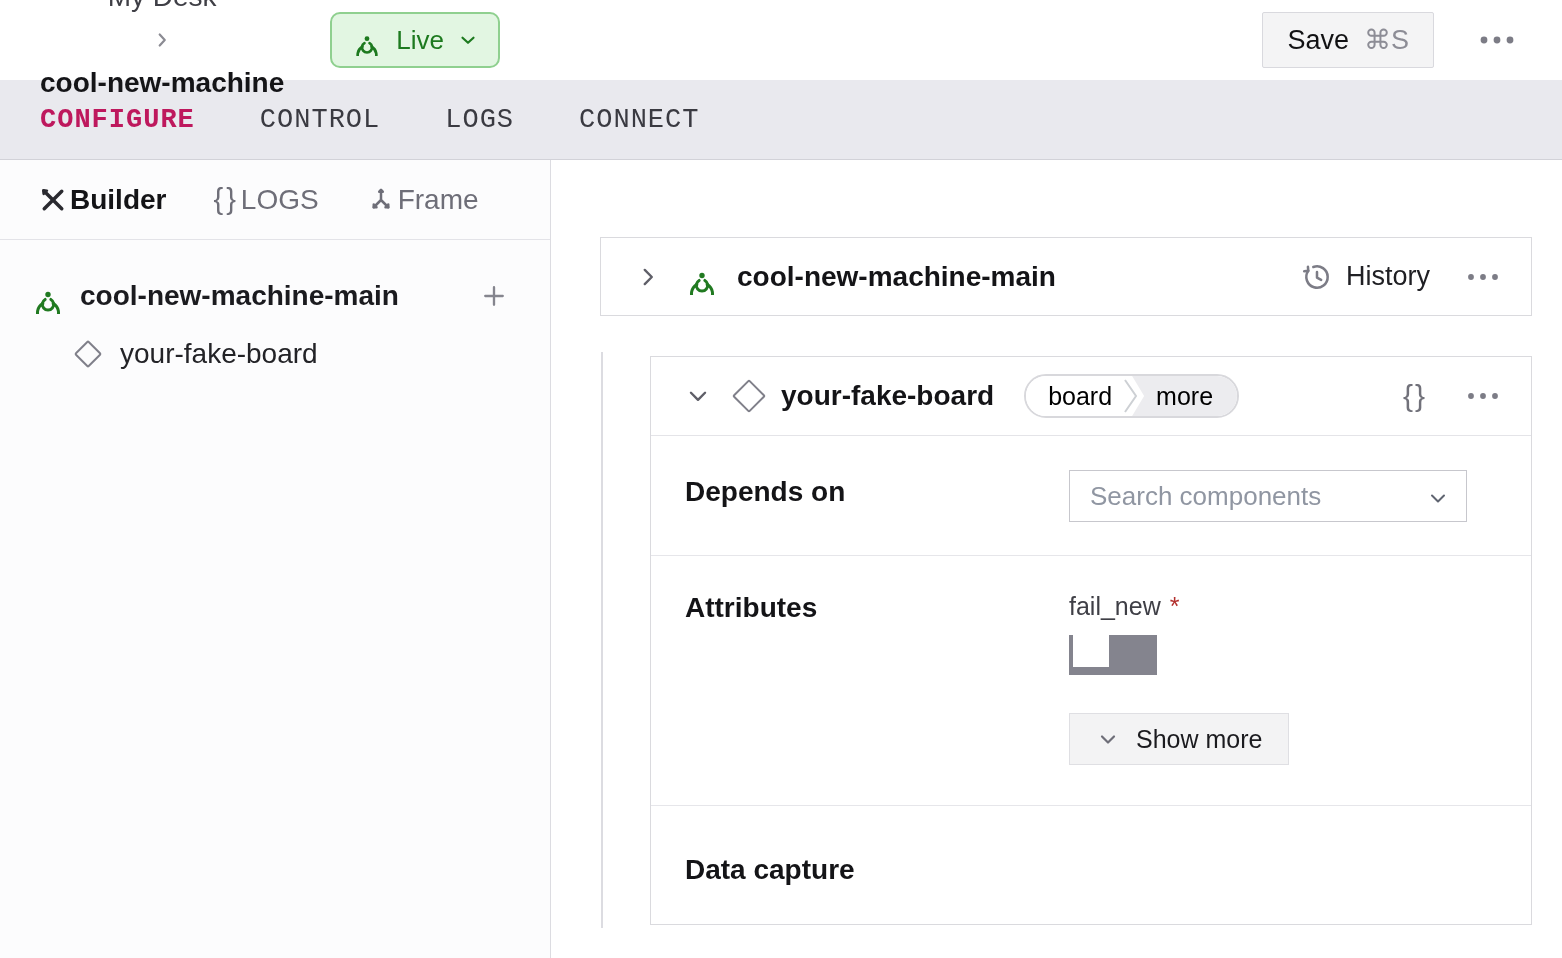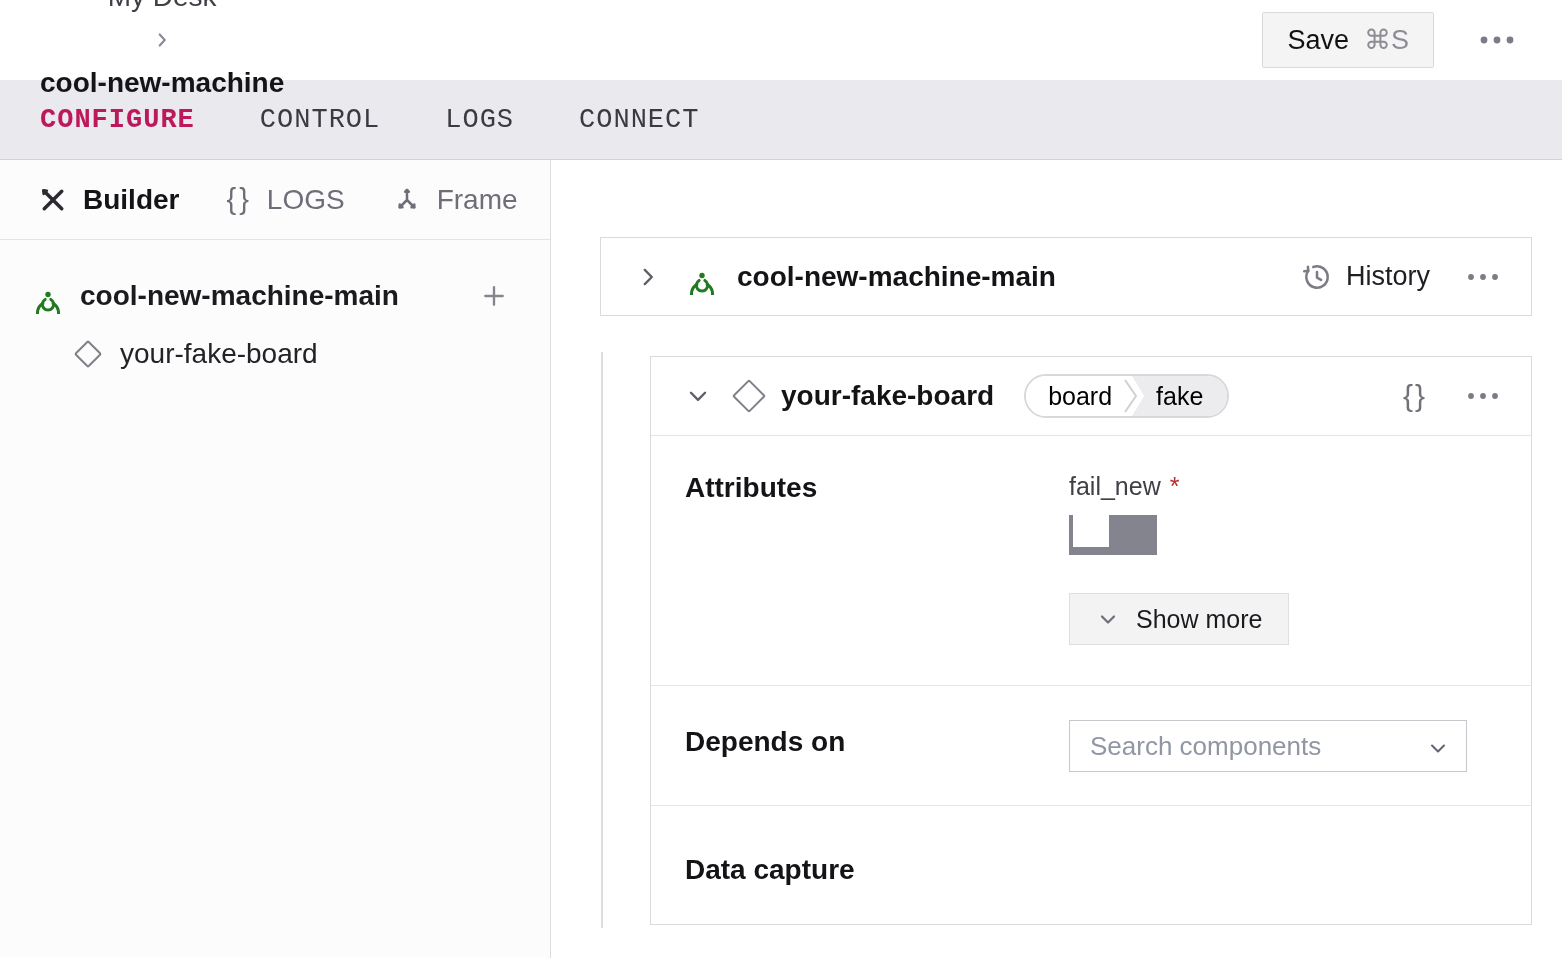--- a/index.html
+++ b/index.html
@@ -38,21 +38,21 @@
   .navtab { cursor:pointer; letter-spacing:1px; }
   .navtab.active { font-weight:bold; color:#be185d; }
 
   
   .content { display:flex; height:798px; }
   .sidebar { width:551px; background:#fcfcfd; border-right:1px solid #dcdce1; }
   .view-tabs {
     height:80px; border-bottom:1px solid #e3e3e8; display:flex; align-items:center;
     gap:47px; padding:0 38px; font-size:28px; color:#6e6e78;
   }
-  .view-tab { display:flex; align-items:center; gap:15px; cursor:pointer; }
+  .view-tab { display:flex; align-items:center; gap:2px; cursor:pointer; }
   .view-tab.active { color:#141417; font-weight:bold; }
   .braces-glyph { font-size:29px; letter-spacing:3px; color:#6e6e78; }
 
   .tree { padding:30px 0 0 30px; }
   .tree-part-row { display:flex; align-items:center; gap:14px; height:52px; font-size:28px; font-weight:bold; cursor:pointer; }
   .tree-add { margin-left:auto; margin-right:36px; }
   .tree-child-row { display:flex; align-items:center; gap:18px; height:52px; margin:6px 0 0 44px; font-size:28px; color:#232327; cursor:pointer; }
   .diamond { width:20px; height:20px; border:2px solid #80808a; border-radius:2px; transform:rotate(45deg); margin:0 4px; }
 
   
@@ -125,20 +125,31 @@
   <nav class="breadcrumb">
     <span class="crumb-root">My Desk</span>
     <span>
       <svg width="22" height="22" viewBox="0 0 24 24" fill="none" stroke="#8b8b93" stroke-width="2.4" stroke-linecap="round" stroke-linejoin="round">
           <polyline points="9.5,6 15,12 9.5,18"></polyline>
         </svg>
     </span>
     <span class="crumb-current">cool-new-machine</span>
   </nav>
 
+  <div class="live-badge">
+    <svg width="32" height="32" viewBox="0 0 24 24" fill="none" stroke="#1d7a1f" stroke-width="2" stroke-linecap="round">
+      <path d="M8.5 17.06 A7 7 0 1 0 15.5 17.06"></path>
+      <path d="M10.1 14.29 A3.8 3.8 0 1 0 13.9 14.29"></path>
+      <circle cx="12" cy="11" r="1.8" fill="#1d7a1f" stroke="none"></circle>
+    </svg>
+    <span>Live</span>
+    <svg width="22" height="22" viewBox="0 0 24 24" fill="none" stroke="#1d7a1f" stroke-width="2.4" stroke-linecap="round" stroke-linejoin="round">
+        <polyline points="6,9.5 12,15 18,9.5"></polyline>
+      </svg>
+  </div>
 
   <div class="topbar-right">
     <button class="save-btn">
       <span>Save</span>
       <span class="save-shortcut">⌘S</span>
     </button>
     <button class="icon-btn">
       <svg width="38" height="10" viewBox="0 0 38 10">
           <g fill="#7c7c86">
             <circle cx="6" cy="5" r="3.4"></circle>
@@ -246,34 +257,46 @@
               <polyline points="5.5,9 12,15.5 18.5,9"></polyline>
             </svg>
         </button>
         <span class="diamond" style="width:24px;height:24px;"></span>
         <span class="card-title">your-fake-board</span>
         <span class="type-badge">
           <span class="badge-left">board</span>
           <svg class="badge-divider" width="18" height="40" viewBox="0 0 18 40" fill="none" stroke="#cdd0d4" stroke-width="2">
               <polyline points="3,4 14,20 3,36"></polyline>
             </svg>
-          <span class="badge-right">fake</span>
+          <span class="badge-right">more</span>
         </span>
         <span class="comp-header-right">
           <button class="comp-braces">{}</button>
           <button class="icon-btn">
             <svg width="32" height="8" viewBox="0 0 32 8">
                 <g fill="#7c7c86">
                   <circle cx="4" cy="4" r="2.9"></circle>
                   <circle cx="16" cy="4" r="2.9"></circle>
                   <circle cx="28" cy="4" r="2.9"></circle>
                 </g>
               </svg>
           </button>
         </span>
+      </div>
+
+      <div class="comp-section depends-section">
+        <div class="section-label">Depends on</div>
+        <div class="section-content">
+          <div class="select-box">
+            <input type="text" value="" placeholder="Search components" style="">
+            <svg class="select-chevron" width="24" height="24" viewBox="0 0 24 24" fill="none" stroke="#5f6470" stroke-width="2" stroke-linecap="round" stroke-linejoin="round">
+                <polyline points="6,9.5 12,15.5 18,9.5"></polyline>
+              </svg>
+          </div>
+        </div>
       </div>
 
       <div class="comp-section">
         <div class="section-label">Attributes</div>
         <div class="section-content">
           <div class="attr-name">
             <span>fail_new</span>
             <span class="required-mark">*</span>
           </div>
           <div class="toggle">
@@ -281,30 +304,18 @@
           </div>
           <button class="gray-btn show-more-btn">
             <svg width="24" height="24" viewBox="0 0 24 24" fill="none" stroke="#6e6e78" stroke-width="2.2" stroke-linecap="round" stroke-linejoin="round">
                 <polyline points="6,9.5 12,15.5 18,9.5"></polyline>
               </svg>
             <span>Show more</span>
           </button>
         </div>
       </div>
 
-      <div class="comp-section depends-section">
-        <div class="section-label">Depends on</div>
-        <div class="section-content">
-          <div class="select-box">
-            <input type="text" value="" placeholder="Search components" style="">
-            <svg class="select-chevron" width="24" height="24" viewBox="0 0 24 24" fill="none" stroke="#5f6470" stroke-width="2" stroke-linecap="round" stroke-linejoin="round">
-                <polyline points="6,9.5 12,15.5 18,9.5"></polyline>
-              </svg>
-          </div>
-        </div>
-      </div>
-
       <div class="comp-section capture-section">
         <div class="section-label">Data capture</div>
       </div>
     </section>
   </main>
 </div>
 
 </body></html>

